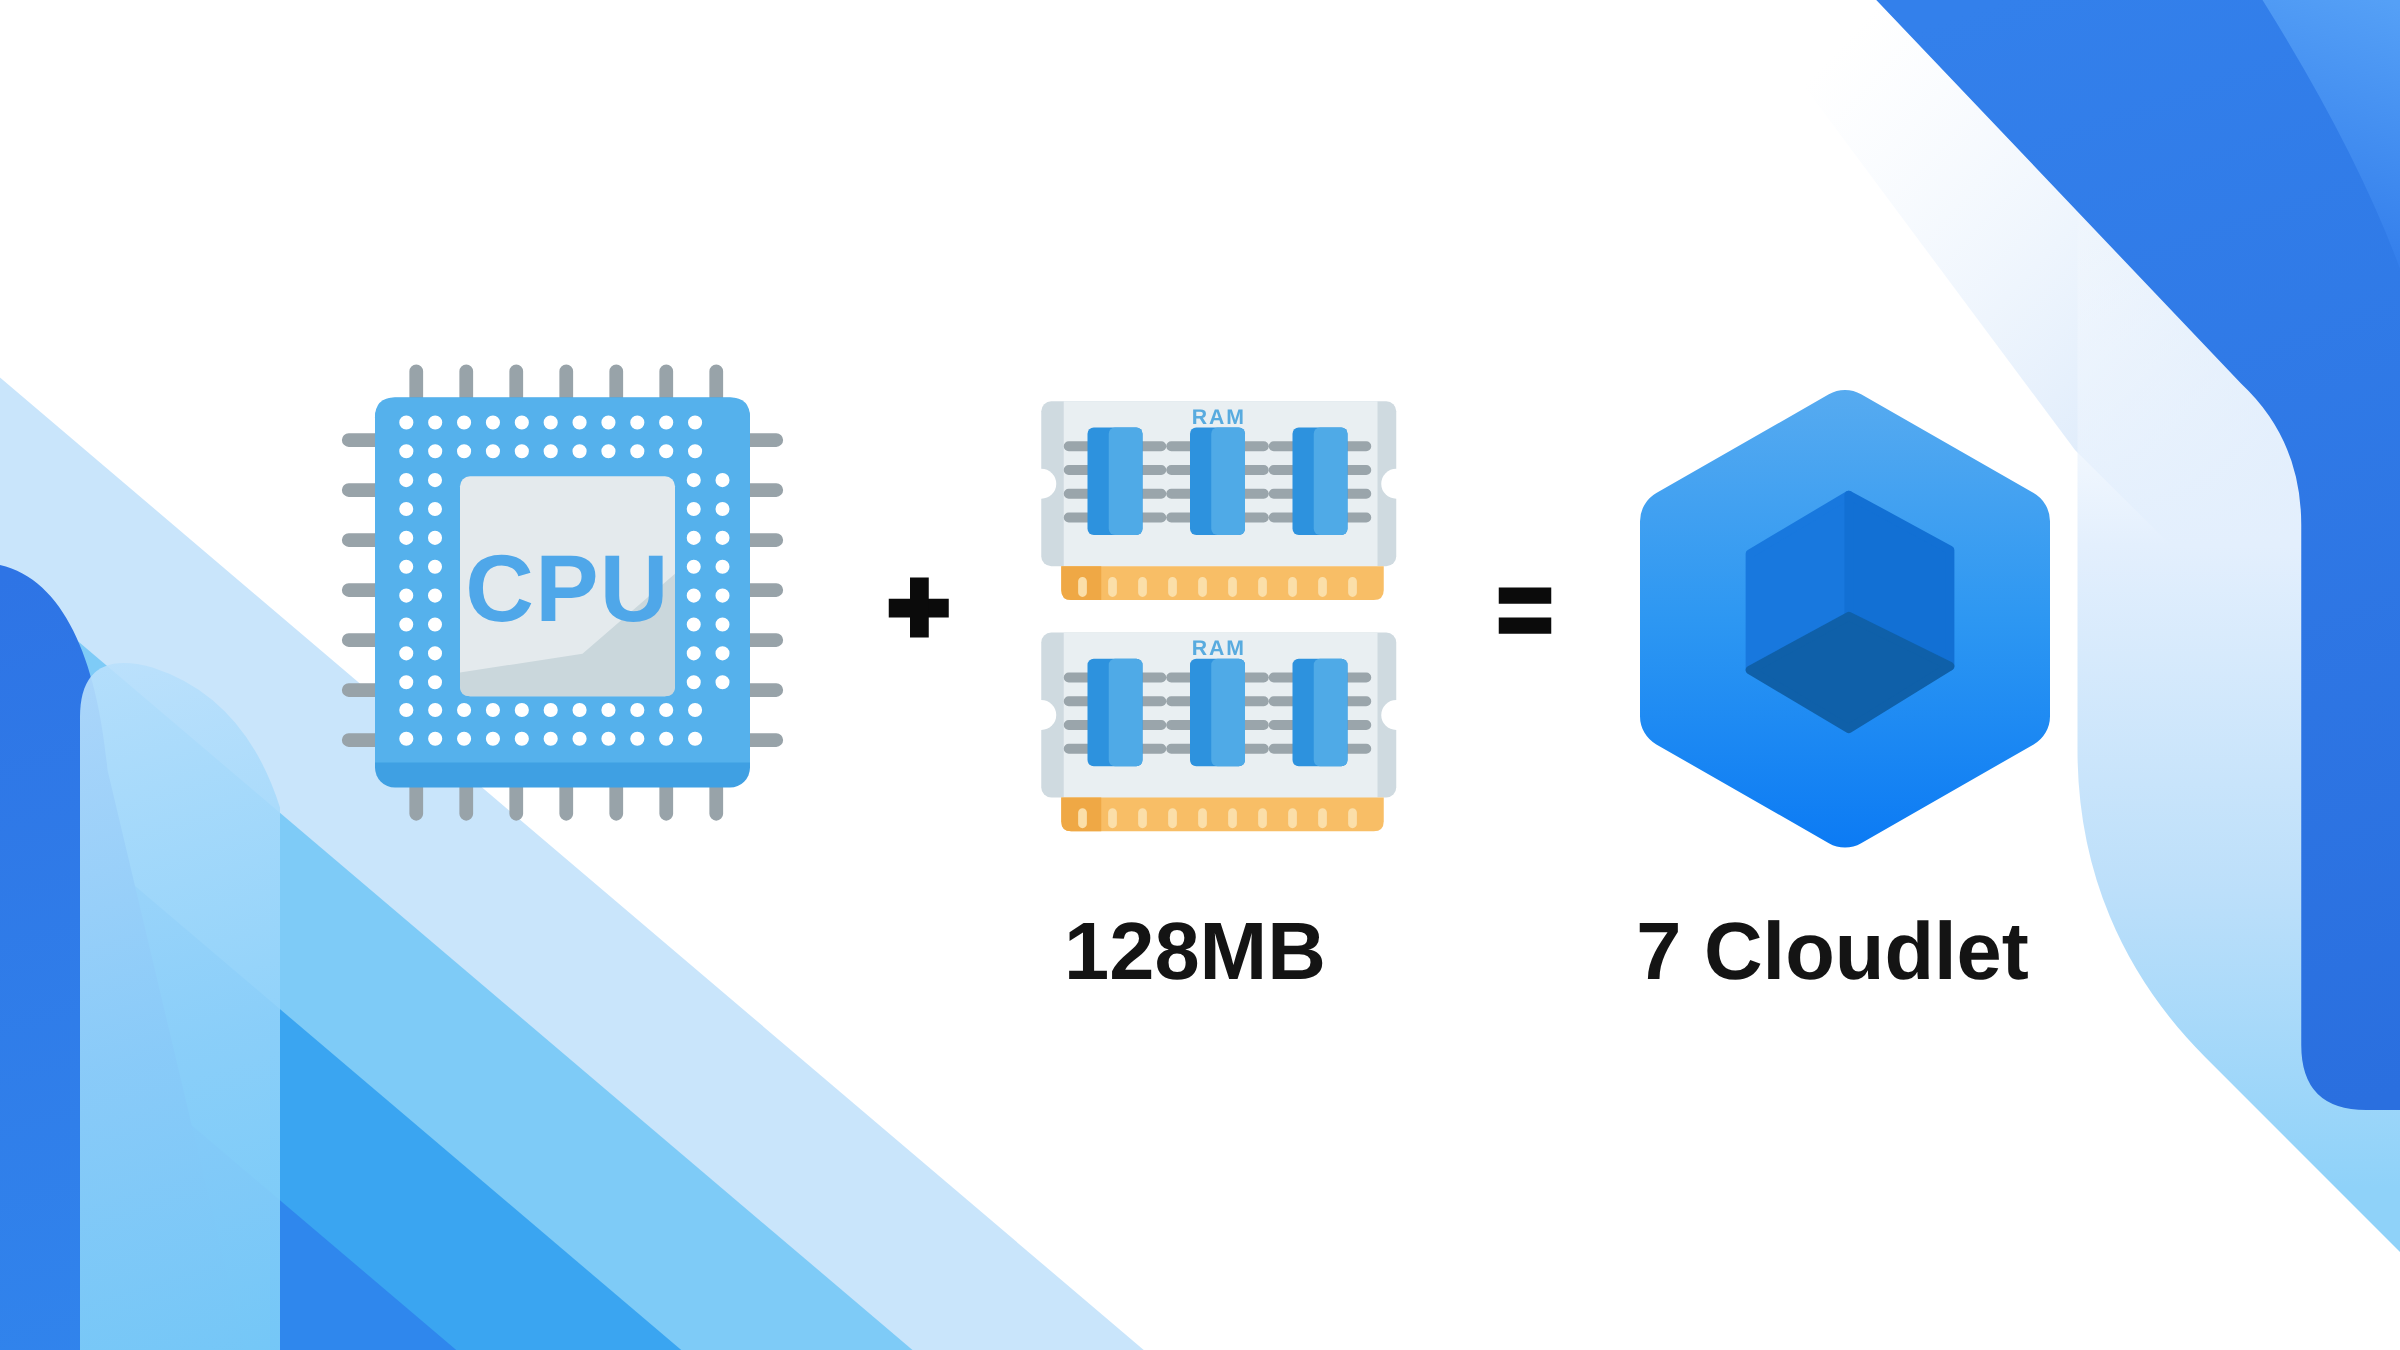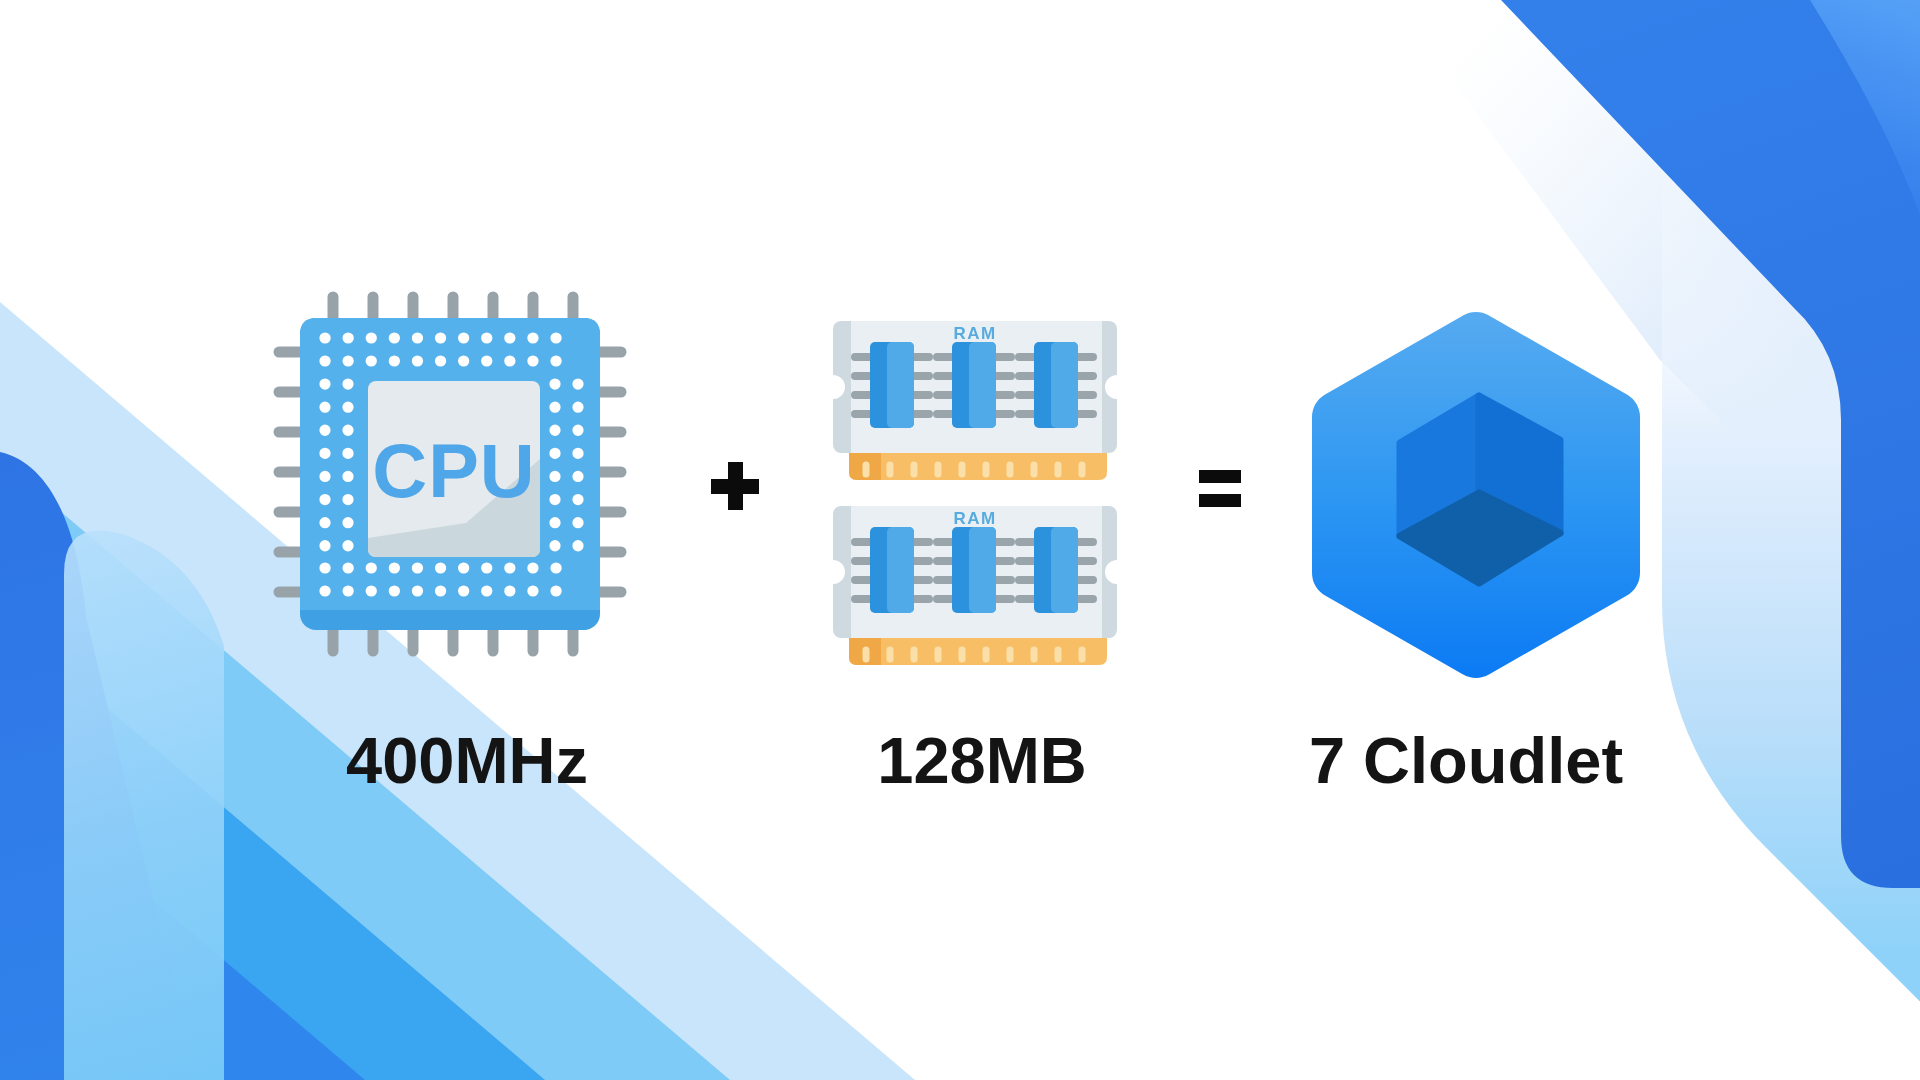--- a/index.html
+++ b/index.html
@@ -16,21 +16,21 @@
     top:725px;
     transform:translateX(-50%);
     font-weight:700;
     font-size:65px;
     line-height:1.1;
     letter-spacing:0px;
     color:var(--text-dark,#141414);
     white-space:nowrap;
   }
   #lbl-cpu{left:467px;}
-  #lbl-ram{left:982px;}
+  #lbl-ram{left:956px;}
   #lbl-cloudlet{left:1466px;}
   .op{position:absolute;}
   .op .bar{position:absolute;background:var(--op-black,#0b0b0b);}
   .plus{left:711px;top:462px;width:48px;height:48px;}
   .plus .h{left:0;right:0;top:16.5px;height:15px;}
   .plus .v{top:0;bottom:0;left:16.5px;width:15px;}
   .equals{left:1199px;top:470px;width:42px;height:37px;}
   .equals .b1{left:0;right:0;top:0;height:13px;}
   .equals .b2{left:0;right:0;top:24px;height:13px;}
   .svg-label{font-family:"Liberation Sans","DejaVu Sans",sans-serif;font-weight:700;}
@@ -146,17 +146,16 @@
 
   <div class="op plus" aria-label="+">
     <div class="bar h"></div>
     <div class="bar v"></div>
   </div>
   <div class="op equals" aria-label="=">
     <div class="bar b1"></div>
     <div class="bar b2"></div>
   </div>
 
-  <div class="value-label" id="lbl-cpu">400MHz</div>
   <div class="value-label" id="lbl-ram">128MB</div>
   <div class="value-label" id="lbl-cloudlet">7 Cloudlet</div>
 
 </div>
 
 </body></html>

